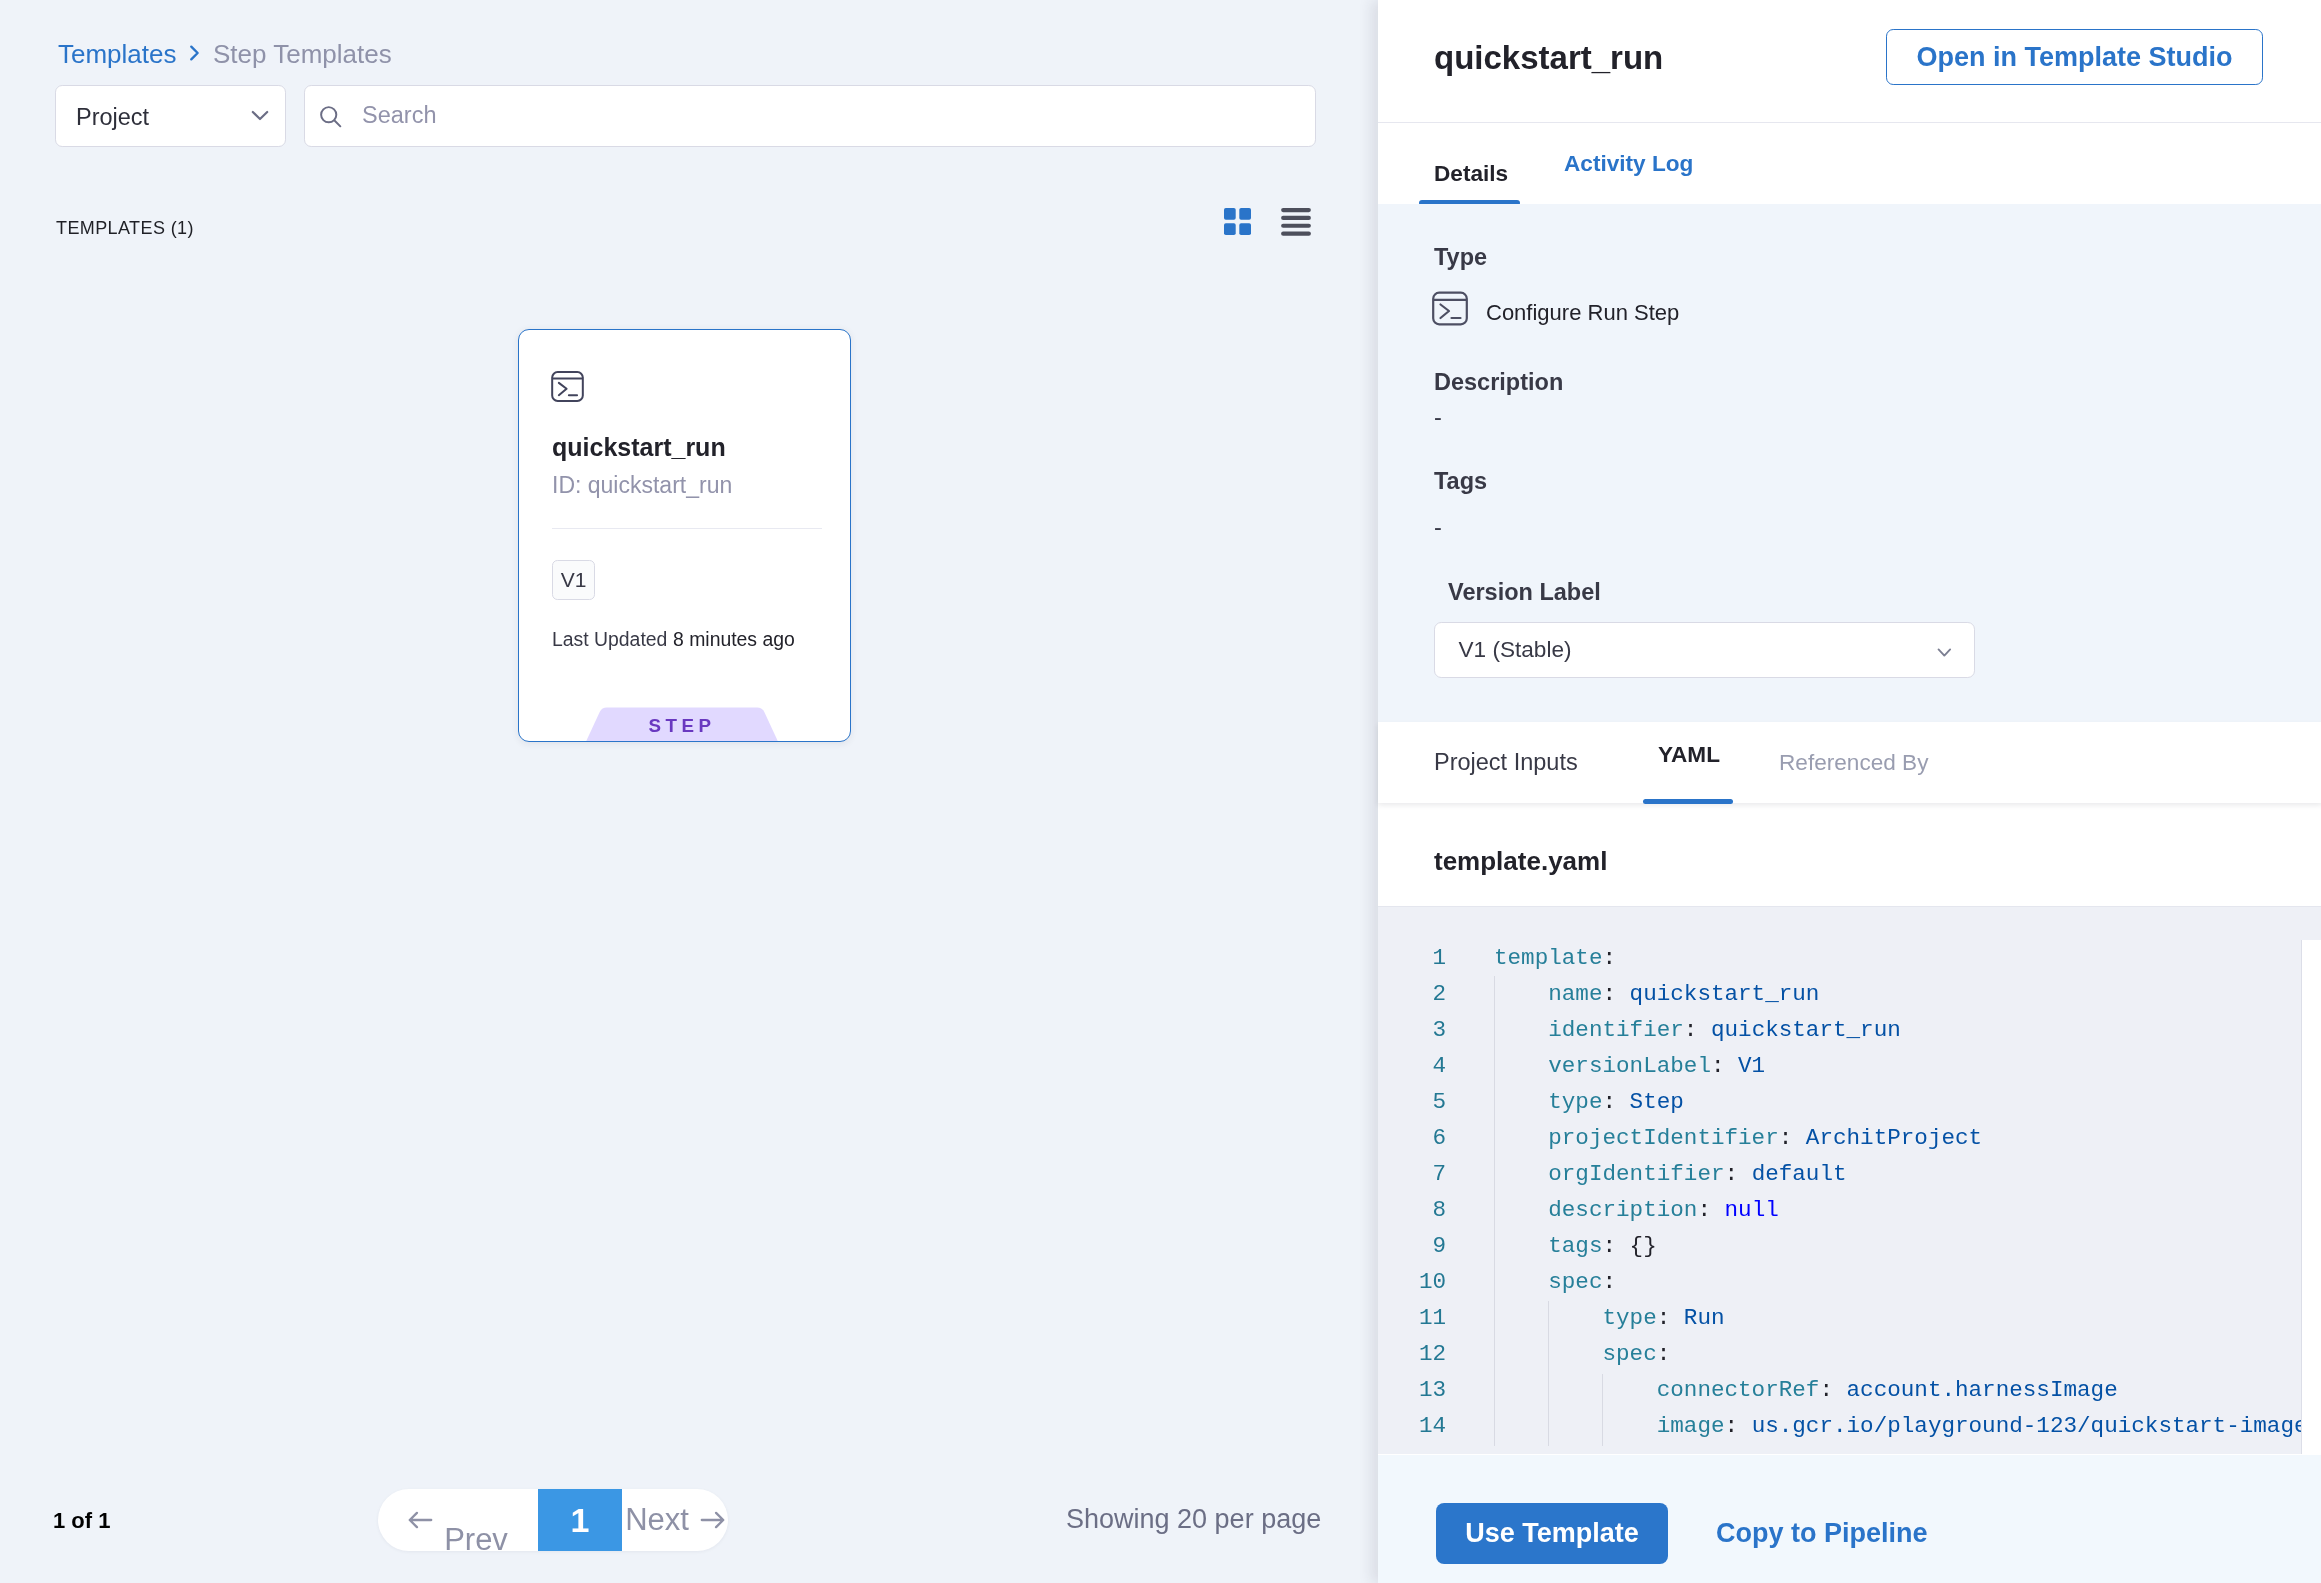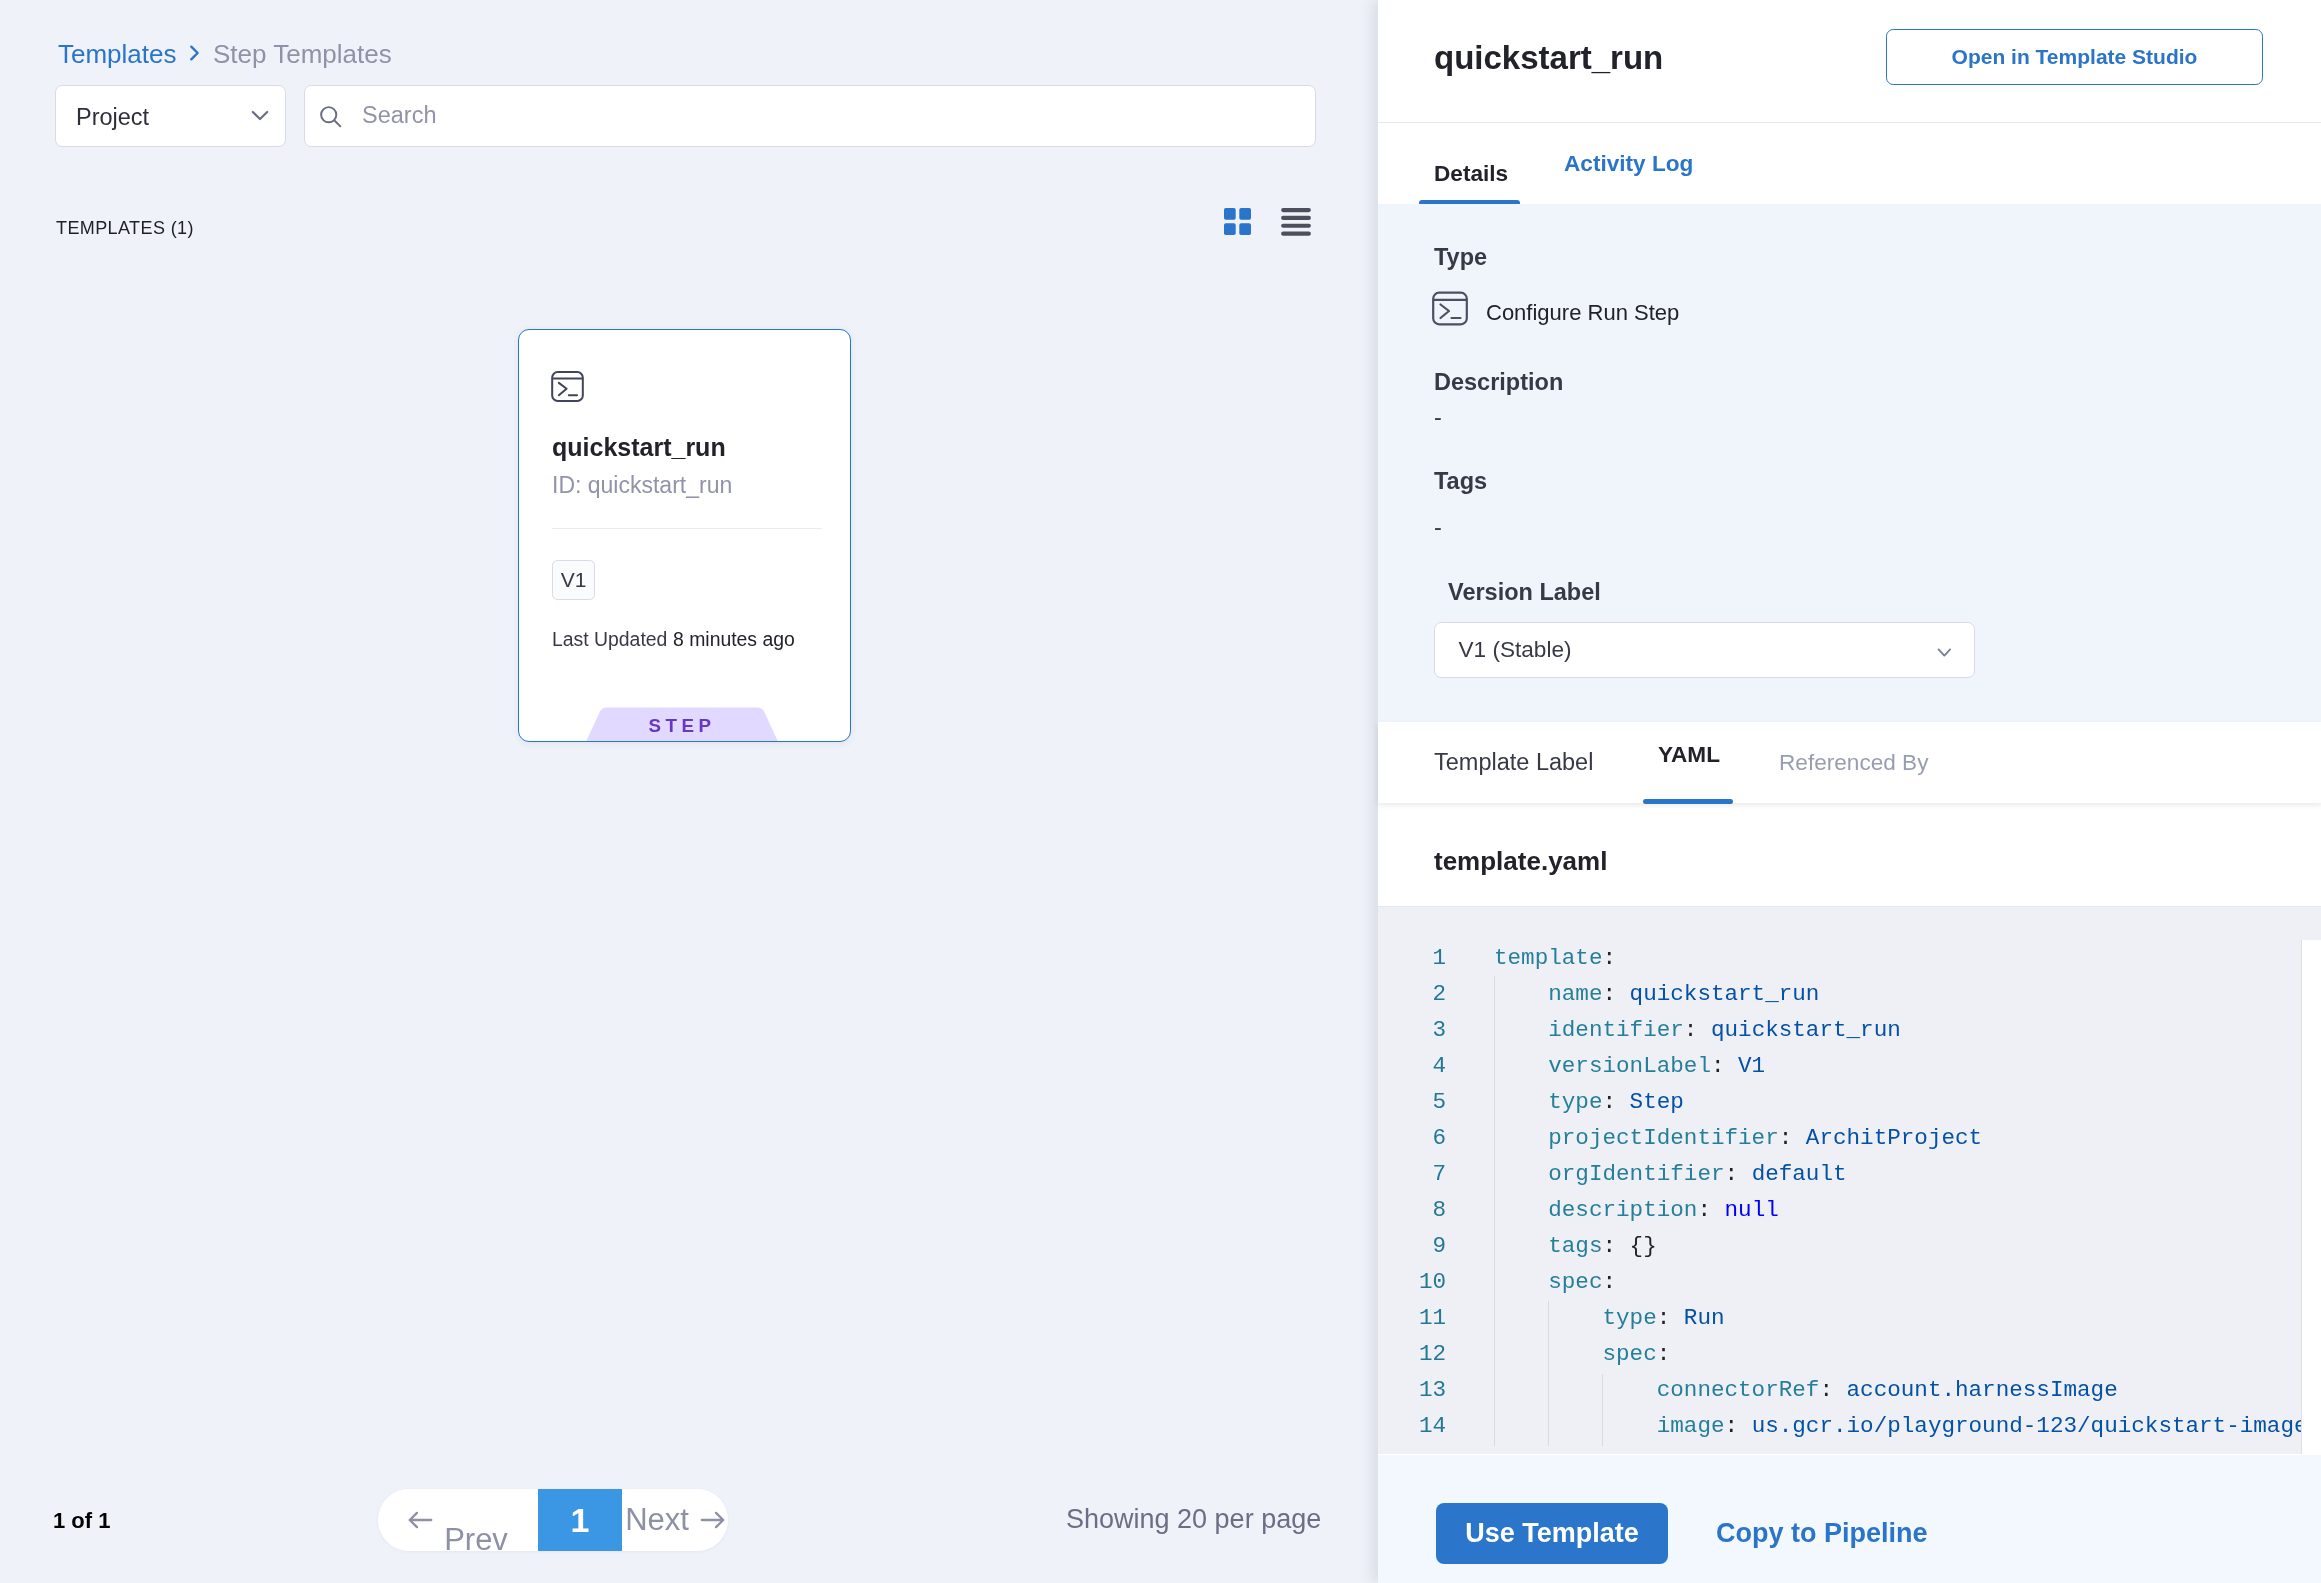--- a/index.html
+++ b/index.html
@@ -88,21 +88,21 @@
   </div>
   <div class="abs" style="left:53px;top:1510px;font-size:22px;line-height:22px;font-weight:700;color:#000000;">1 of 1</div>
   <div class="abs" style="left:1066px;top:1506px;font-size:27px;line-height:27px;color:#6b6e85;">Showing 20 per page</div>
 </div>
 
 <div class="abs" id="panel" style="left:1378px;top:0;width:944px;height:1583px;background:#fff;box-shadow:-7.2px 0 12.7px rgba(40,41,61,0.10);">
 
   <div class="abs" style="left:0;top:0;width:944px;height:123px;background:#fff;border-bottom:0.9px solid #e6e7ef;"></div>
   <div class="abs" style="left:56px;top:41px;font-size:33px;line-height:33px;font-weight:700;color:#22222a;">quickstart_run</div>
   <div class="abs" style="left:508px;top:29px;width:377px;height:56px;border:1.8px solid #2a74c9;border-radius:7.2px;display:flex;align-items:center;justify-content:center;">
-    <span style="font-size:21px;font-weight:700;color:#2a74c9;">Open in Template Studio</span>
+    <span style="font-size:27px;font-weight:700;color:#2a74c9;">Open in Template Studio</span>
   </div>
 
   <div class="abs" style="left:56px;top:124px;height:100px;display:flex;align-items:center;">
     <span style="font-size:22.6px;font-weight:600;color:#22222a;">Details</span>
   </div>
   <div class="abs" style="left:186px;top:124px;height:80px;display:flex;align-items:center;">
     <span style="font-size:22.6px;font-weight:600;color:#2a74c9;">Activity Log</span>
   </div>
   <div class="abs" style="left:41px;top:200px;width:101px;height:6.3px;background:#2a74c9;border-radius:3.2px;"></div>
 
@@ -125,21 +125,21 @@
   <div class="abs" style="left:56px;top:581px;font-size:23.5px;line-height:23.5px;font-weight:600;color:#383946;margin-left:14px;">Version Label</div>
   <div class="abs" style="left:56px;top:622px;width:541px;height:56px;background:#fff;border:0.9px solid #d9dae5;border-radius:7.2px;display:flex;align-items:center;">
     <span style="margin-left:23.5px;font-size:22.6px;color:#383946;">V1 (Stable)</span>
   </div>
   <svg class="abs" style="left:559px;top:647px;" width="17" height="11.8" viewBox="0 0 22 13" fill="none">
     <path d="M2 2 L9.5 10 L17 2" stroke="#7c7f92" stroke-width="2.4" stroke-linecap="round" stroke-linejoin="round"></path>
   </svg>
 
   <div class="abs" style="left:0;top:722px;width:944px;height:81px;background:#fff;box-shadow:0 2.7px 5.4px rgba(40,41,61,0.10);"></div>
   <div class="abs" style="left:56px;top:722px;height:81px;display:flex;align-items:center;">
-    <span style="font-size:23.5px;color:#383946;">Template Label</span>
+    <span style="font-size:23.5px;color:#383946;">Project Inputs</span>
   </div>
   <div class="abs" style="left:280px;top:722px;height:66px;display:flex;align-items:center;">
     <span style="font-size:22.6px;font-weight:700;color:#22222a;">YAML</span>
   </div>
   <div class="abs" style="left:401px;top:722px;height:81px;display:flex;align-items:center;">
     <span style="font-size:22.6px;color:#999db0;">Referenced By</span>
   </div>
   <div class="abs" style="left:265px;top:799px;width:90px;height:5.4px;background:#2a74c9;border-radius:2.7px;"></div>
 
   <div class="abs" style="left:56px;top:848px;font-size:26px;line-height:26px;font-weight:700;color:#22222a;">template.yaml</div>

